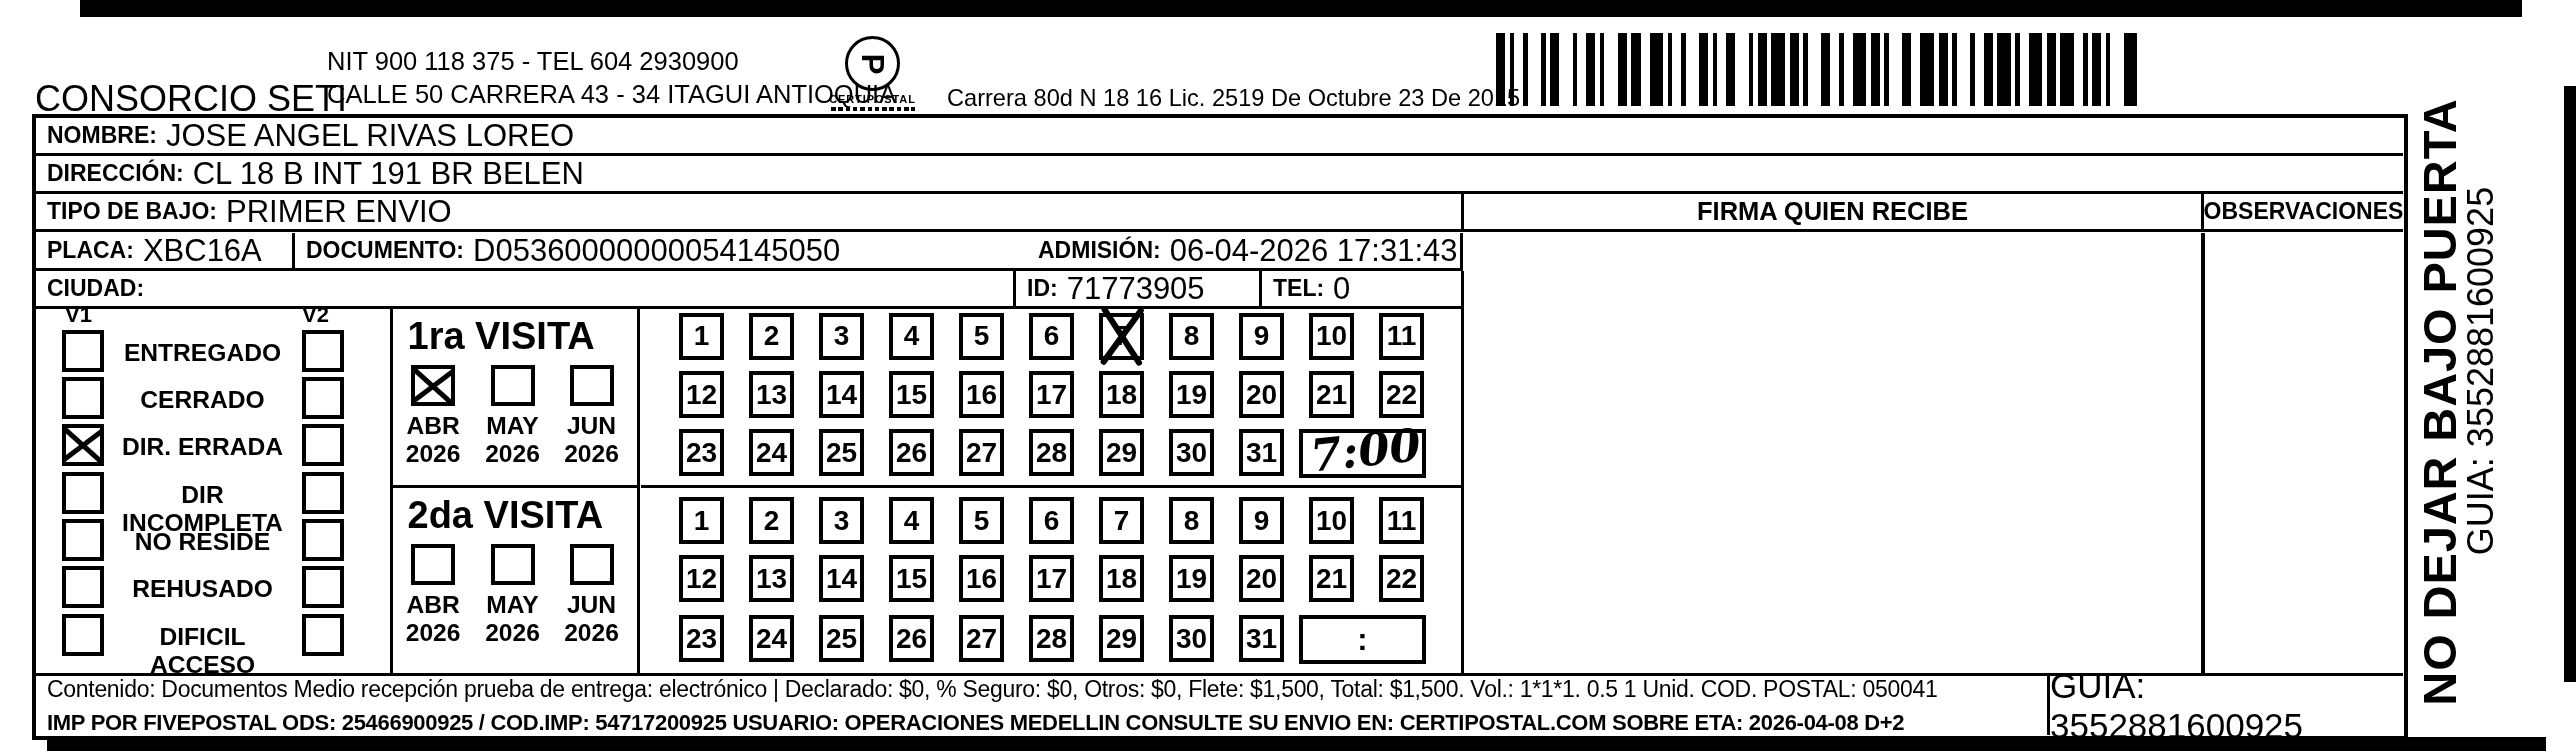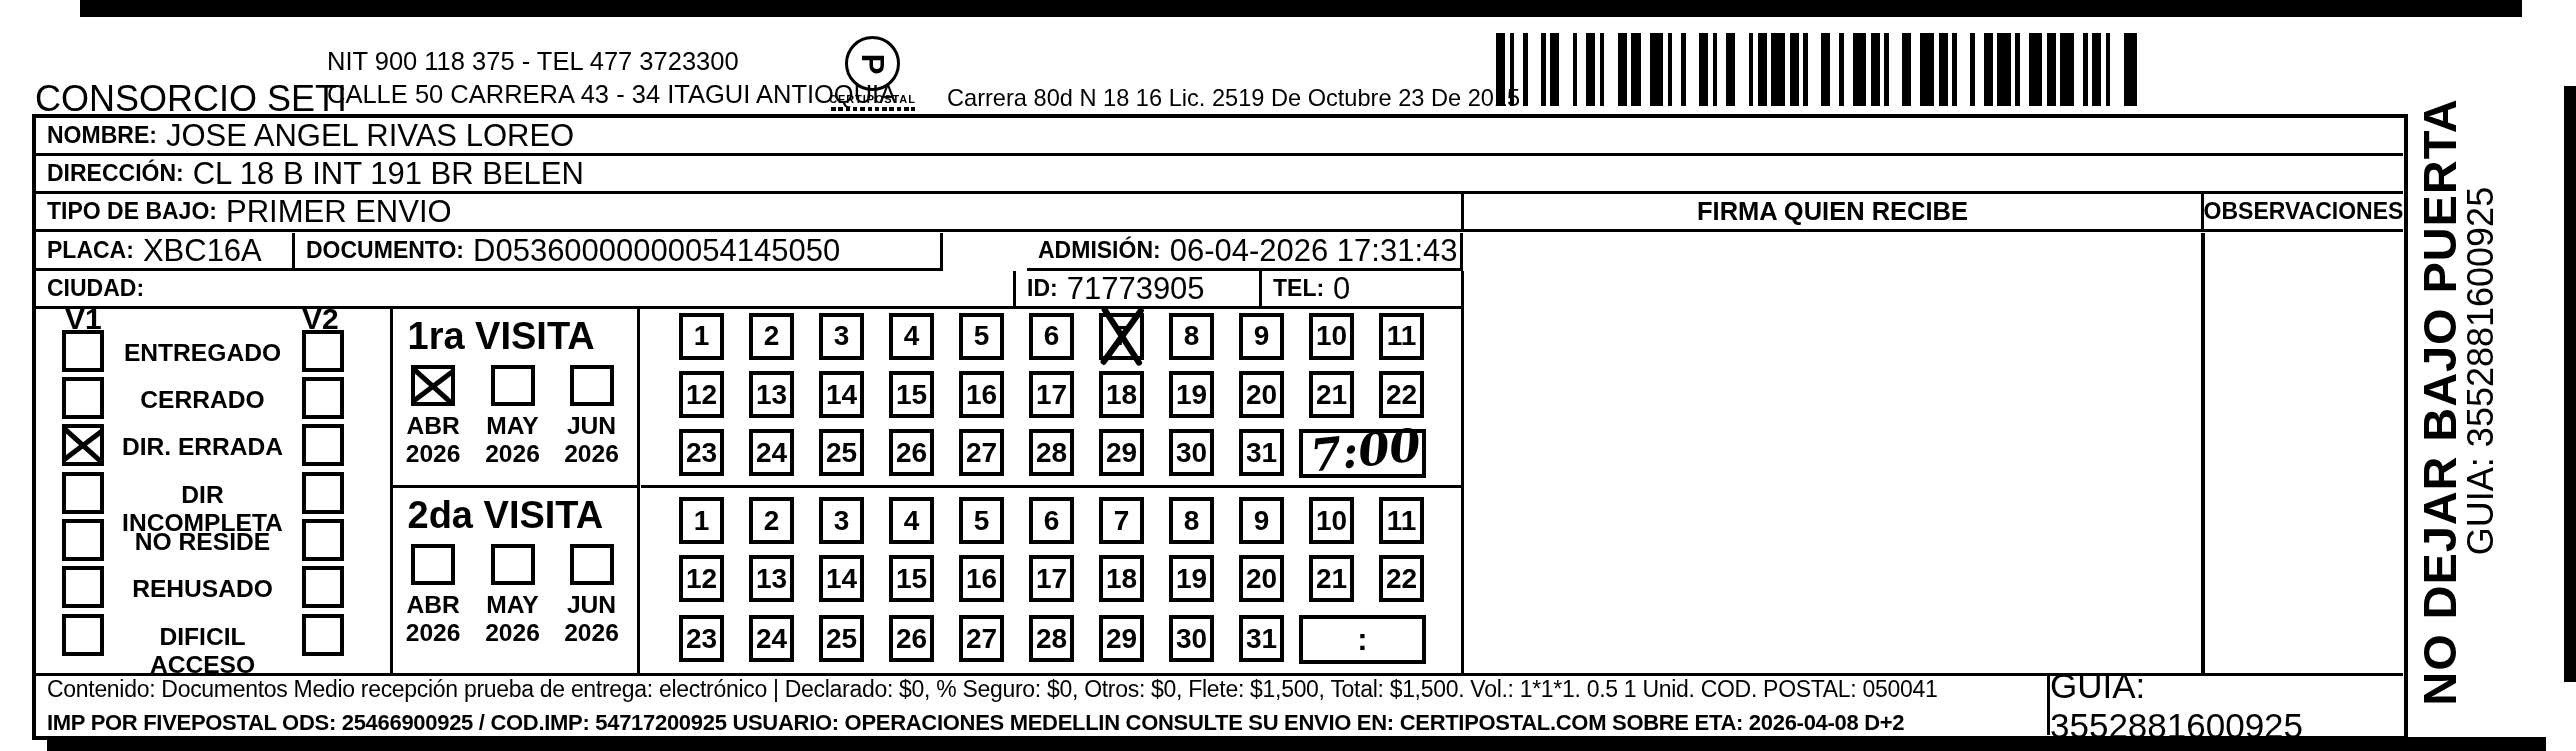--- a/index.html
+++ b/index.html
@@ -38,42 +38,42 @@
   .val{font-size:31px;margin-left:9px;white-space:nowrap;}
 
   #row-nombre{left:0;top:0;width:2367px;height:38px;}
   #row-direccion{left:0;top:38px;width:2367px;height:38px;}
   #cell-tipo{left:0;top:76px;width:1428px;height:38px;}
   #cell-firma{left:1428px;top:76px;width:740px;height:38px;justify-content:center;padding:0;
               font-size:25.5px;font-weight:bold;}
   #cell-obs{left:2168px;top:76px;width:199px;height:38px;justify-content:center;padding:0;
               font-size:23px;font-weight:bold;}
   #cell-placa{left:0;top:115px;width:259px;height:38px;}
-  #cell-documento{left:259px;top:115px;width:648px;height:38px;}
+  #cell-documento{left:259px;top:115px;width:800px;height:38px;}
   #cell-admision{left:991px;top:115px;width:436px;height:38px;}
   #cell-ciudad{left:0;top:153px;width:980px;height:38px;}
   #cell-id{left:980px;top:153px;width:246px;height:38px;}
   #cell-tel{left:1226px;top:153px;width:202px;height:38px;}
 
   #panel-status{position:absolute;left:0;top:191px;width:357px;height:364px;}
   #panel-months-1{position:absolute;left:357px;top:191px;width:247px;height:179px;}
   #panel-days-1{position:absolute;left:605px;top:191px;width:823px;height:179px;}
   #panel-months-2{position:absolute;left:357px;top:370px;width:247px;height:185px;}
   #panel-days-2{position:absolute;left:605px;top:370px;width:823px;height:185px;}
   #sig-area{position:absolute;left:1428px;top:115px;width:939px;height:440px;}
   #sig-divider{position:absolute;left:737px;top:0;width:3.6px;height:440px;background:#000;}
   #cell-contenido{left:0;top:555px;width:2014px;height:62px;flex-direction:column;
                   align-items:flex-start;justify-content:center;}
   #cell-guia{left:2014px;top:555px;width:353px;height:62px;justify-content:center;
              padding:0;font-size:35px;}
   .ft1{font-size:23px;letter-spacing:-0.3px;white-space:nowrap;}
   .ft2{font-size:22px;font-weight:bold;letter-spacing:-0.3px;white-space:nowrap;margin-top:7px;}
 
   
-  .vhead{position:absolute;top:-7.3px;font-size:30px;font-weight:bold;}
+  .vhead{position:absolute;top:-7.3px;font-size:22px;font-weight:bold;}
   #v1-header{left:29px;}
   #v2-header{left:266px;}
   .status-row{position:absolute;left:0;width:100%;height:44px;}
   .chk{width:42px;height:42px;border:4.5px solid #000;background:#fff;}
   .status-row .chk{position:absolute;top:0;}
   .status-label{position:absolute;left:69px;width:195px;top:9px;text-align:center;
                 font-weight:bold;font-size:24.6px;}
   .xmark{position:relative;}
   .xmark::before,.xmark::after{content:"";position:absolute;left:50%;top:50%;
         width:49px;height:4.5px;background:#000;}
@@ -110,21 +110,21 @@
 </head>
 <body>
 
 <div id="page">
 
   <div id="scan-top" class="strip"></div>
   <div id="scan-bottom" class="strip"></div>
   <div id="scan-right" class="strip"></div>
 
   <div id="company">CONSORCIO SETI</div>
-  <div id="nit">NIT 900 118 375 - TEL 477 3723300</div>
+  <div id="nit">NIT 900 118 375 - TEL 604 2930900</div>
   <div id="addr">CALLE 50 CARRERA 43 - 34 ITAGUI ANTIOQUIA</div>
   <div id="logo">
     <div class="logo-circle">
         <span class="logo-p">P</span>
       </div>
     <div class="logo-text">CERTIPOSTAL</div>
     <div class="logo-tagline"></div>
   </div>
   <div id="carrier-address">Carrera 80d N 18 16  Lic. 2519 De Octubre 23 De 2015</div>
   <div class="barcode">

